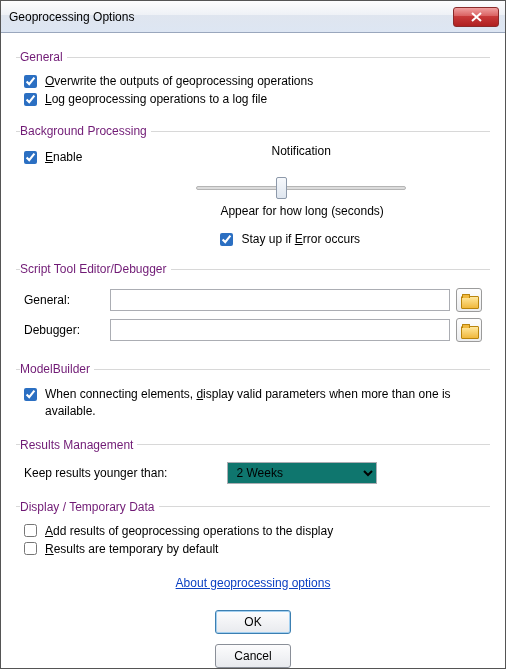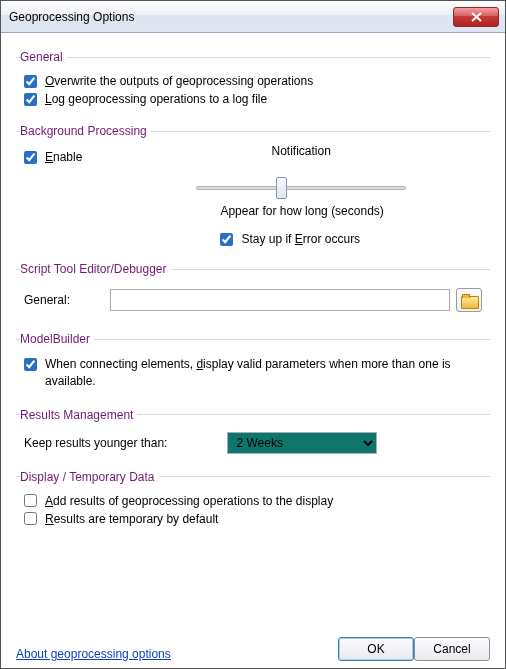--- a/index.html
+++ b/index.html
@@ -103,21 +103,23 @@
     content:""; position:absolute; left:1px; top:0; width:6px; height:3px;
     background:#f0b83d; border:1px solid #b9840c; border-bottom:none; border-radius:1px 1px 0 0;
   }
   select.combo {
     width:150px; height:22px; border:1px solid #abadb3; font-size:12px;
     padding:1px 4px; background:#0f766e;
   }
   .link { color:#0a3fc2; text-decoration:underline; cursor:pointer; font-size:12px; }
   .footer {
     margin-top:auto;
-    display:flex; align-items:flex-end; padding-top:8px;
+    display:flex; align-items:center; padding-top:8px;
+    gap:10px;
+    flex-direction:column;
   }
   .footer .spacer { flex:1; }
   .btn {
     min-width:76px; height:24px; padding:4px 16px;
     border:1px solid #8a8f98; border-radius:3px;
     background: linear-gradient(to bottom,#fcfcfd,#e8eaee);
     cursor:pointer; font-size:12px;
   }
   .btn.default {
     border:1px solid #3c7fb1;
@@ -180,20 +182,27 @@
 
   <fieldset class="group">
     <legend>Script Tool Editor/Debugger</legend>
     <div class="pathrow">
       <span class="lbl">General:</span>
       <input type="text" value="" style="">
       <div class="browse-btn">
           <span class="folder-icon"></span>
         </div>
     </div>
+    <div class="pathrow">
+      <span class="lbl">Debugger:</span>
+      <input type="text" value="" style="">
+      <div class="browse-btn">
+          <span class="folder-icon"></span>
+        </div>
+    </div>
   </fieldset>
 
   <fieldset class="group">
     <legend>ModelBuilder</legend>
     <div class="row" style="align-items:flex-start">
       <label class="cb" style="align-items:flex-start">
         <input type="checkbox" checked="" style="margin-top: 2px;">
         <span style="max-width:420px;line-height:1.4"><span>When connecting elements, </span><span class="u">d</span><span>isplay valid parameters when more than one is available.</span></span>
       </label>
     </div>

